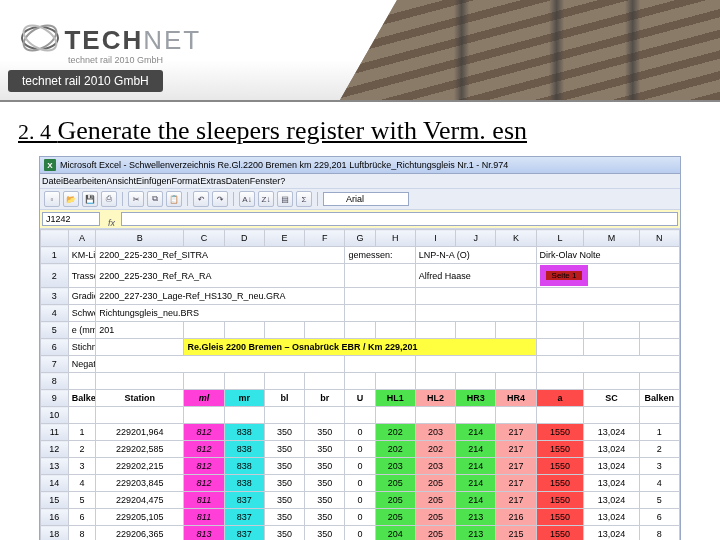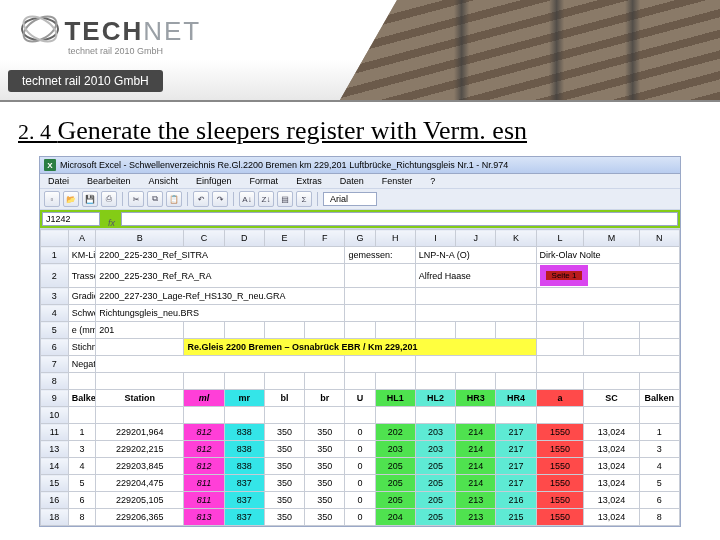--- a/index.html
+++ b/index.html
@@ -34,21 +34,21 @@
     position:absolute;
     left:0;top:0;right:0;bottom:0;
     background:
       linear-gradient(to right, transparent 30%, rgba(60,60,60,.7) 32%, transparent 34%),
       linear-gradient(to right, transparent 55%, rgba(60,60,60,.7) 57%, transparent 59%),
       linear-gradient(to right, transparent 75%, rgba(60,60,60,.7) 77%, transparent 79%);
   }
   .logo {
     position: absolute;
     left: 20px;
-    top: 14px;
+    top: 23px;
   }
   .logo-mark {
     display:inline-block;
     vertical-align:middle;
   }
   .logo-text {
     font-family: Arial, sans-serif;
     font-weight: bold;
     font-size: 26px;
     letter-spacing: 2px;
@@ -101,23 +101,23 @@
     color: #fff;
     display: inline-flex;
     align-items: center;
     justify-content: center;
     font-size: 8px;
     font-weight: bold;
     border-radius: 1px;
   }
   .menubar {
     background: #e8edf6;
-    padding: 2px 8px;
+    padding: 2px 2px;
     display: flex;
-    gap: 18px;
+    gap: 0;
     border-bottom: 1px solid #cdd6e8;
   }
   .menubar span { cursor: default; }
   .toolbar {
     background: #e8edf6;
     padding: 2px 4px;
     display: flex;
     gap: 3px;
     align-items: center;
     border-bottom: 1px solid #cdd6e8;
@@ -133,27 +133,27 @@
     display: inline-flex;
     align-items: center;
     justify-content: center;
     font-size: 8px;
     color: #445;
   }
   .tsep { width:1px; height:14px; background:#b3bdd4; margin:0 2px; }
   .fontbox {
     background:#fff;
     border:1px solid #9aa8c7;
-    padding:1px 6px;
+    padding:1px 22px;
     font-size:9px;
     min-width:40px;
   }
   .formula-row {
     display:flex;
-    background:#84cc16;
+    background:#fef9c3;
     border-bottom:1px solid #cdd6e8;
     align-items:flex-end;
   }
   .namebox {
     background:#fff;
     border:1px solid #9aa8c7;
     width:50px;
     padding:1px 3px;
     margin:2px;
   }
@@ -189,21 +189,21 @@
     background: linear-gradient(to bottom, #f2f5fb, #dde4f1);
     text-align: center;
     font-weight: normal;
     width: 22px;
   }
   .corner { width:22px; }
   .hdr-row td { font-weight: bold; text-align:center; }
   .c-mag { background:#ff3fd8;font-style:italic; }
   .c-cyan { background:#34e5e8; }
   .c-grn { background:#4fe24f; }
-  .c-yel { background:#5eead4; }
+  .c-yel { background:#fca5a5; }
   .c-red { background:#ff4a4a; }
   .page-badge {
     display:inline-block;
     background:#b91c1c;
     border:6px solid #d946ef;
     padding:0 6px;
     font-size:8px;
   }
   .tight td { text-align:center; }
   .tight td:first-of-type, .tight th { text-align:center; }
@@ -446,20 +446,37 @@
           <td>0</td>
           <td class="c-grn">202</td>
           <td class="c-yel">203</td>
           <td class="c-grn">214</td>
           <td class="c-yel">217</td>
           <td class="c-red">1550</td>
           <td>13,024</td>
           <td>1</td>
         </tr>
         <tr class="tight">
+          <th>12</th>
+          <td>2</td>
+          <td>229202,585</td>
+          <td class="c-mag">812</td>
+          <td class="c-cyan">838</td>
+          <td>350</td>
+          <td>350</td>
+          <td>0</td>
+          <td class="c-grn">202</td>
+          <td class="c-yel">202</td>
+          <td class="c-grn">214</td>
+          <td class="c-yel">217</td>
+          <td class="c-red">1550</td>
+          <td>13,024</td>
+          <td>2</td>
+        </tr>
+        <tr class="tight">
           <th>13</th>
           <td>3</td>
           <td>229202,215</td>
           <td class="c-mag">812</td>
           <td class="c-cyan">838</td>
           <td>350</td>
           <td>350</td>
           <td>0</td>
           <td class="c-grn">203</td>
           <td class="c-yel">203</td>

